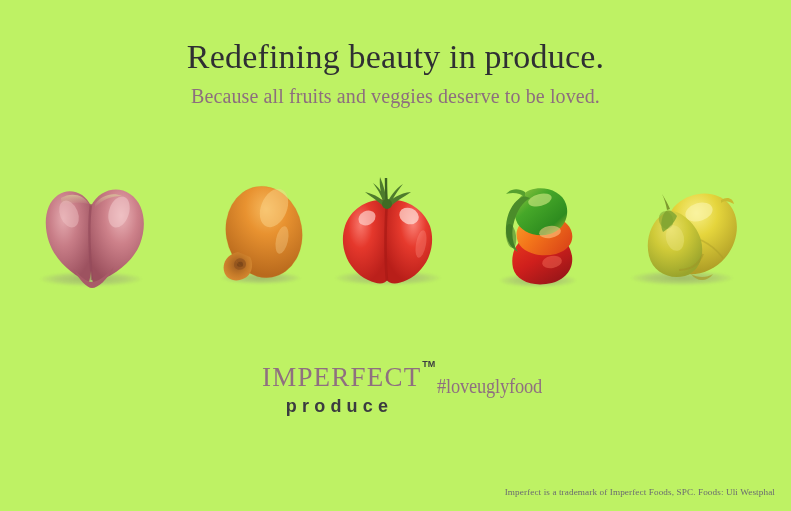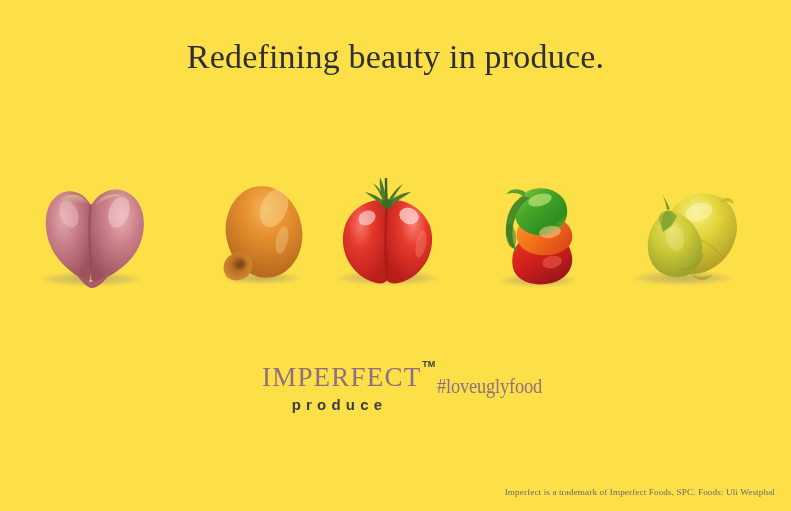--- a/index.html
+++ b/index.html
@@ -8,21 +8,21 @@
     padding: 0;
     background: #ffffff;
   }
   body {
     font-family: "Liberation Serif", serif;
   }
   .poster {
     position: relative;
     width: 791px;
     height: 511px;
-    background: #fde047;
+    background: #bef264;
     overflow: hidden;
   }
 
   
   .headline-block {
     position: absolute;
     top: 36px;
     left: 0;
     width: 791px;
     text-align: center;
@@ -130,21 +130,21 @@
     font-weight: 700;
     letter-spacing: 0;
     color: #3c3c40;
     vertical-align: super;
     position: relative;
     top: -9px;
     left: 1px;
   }
   .logo-sub {
     font-family: "Liberation Sans", "DejaVu Sans", sans-serif;
-    font-size: 15px;
+    font-size: 18px;
     font-weight: 700;
     letter-spacing: 5.2px;
     color: #3b3b40;
     line-height: 1;
     margin-top: 6px;
     text-indent: 5px;
   }
   .hashtag {
     position: absolute;
     left: 437px;
@@ -171,20 +171,21 @@
     white-space: nowrap;
   }
 </style>
 </head>
 <body>
 
 <div class="poster">
 
   <div class="headline-block">
     <div class="headline">Redefining beauty in produce.</div>
+    <div class="subhead">Because all fruits and veggies deserve to be loved.</div>
   </div>
 
   <div class="produce-row">
 
     <div class="produce-item item-potato">
       <div class="shadow"></div>
       <svg viewBox="0 0 130 120">
         <defs>
           <radialGradient id="potatoL" cx="38%" cy="30%" r="72%">
             <stop offset="0%" stop-color="#e3a9ae"></stop>

